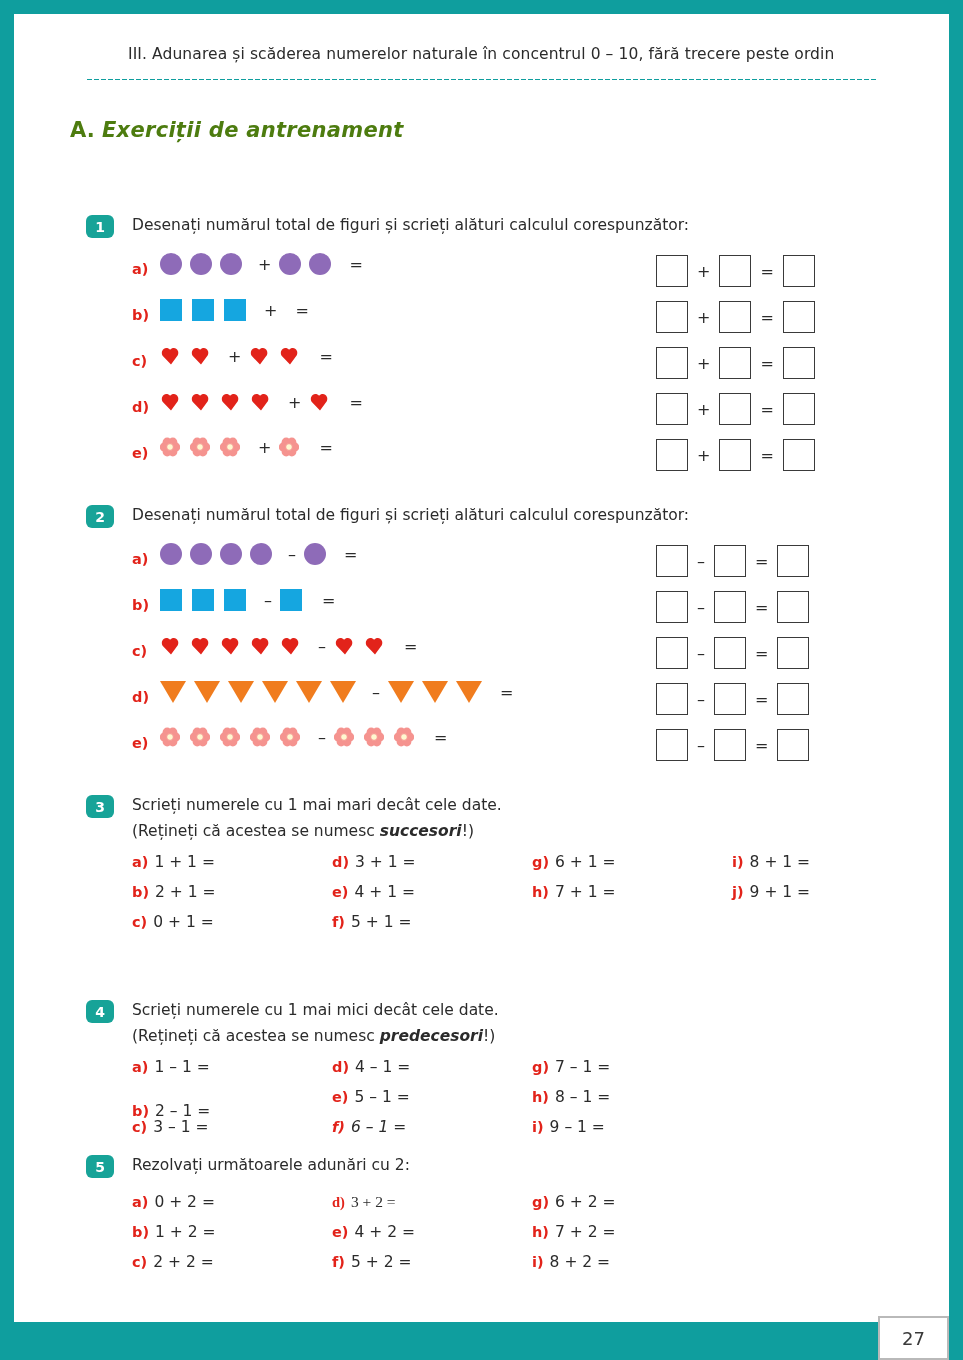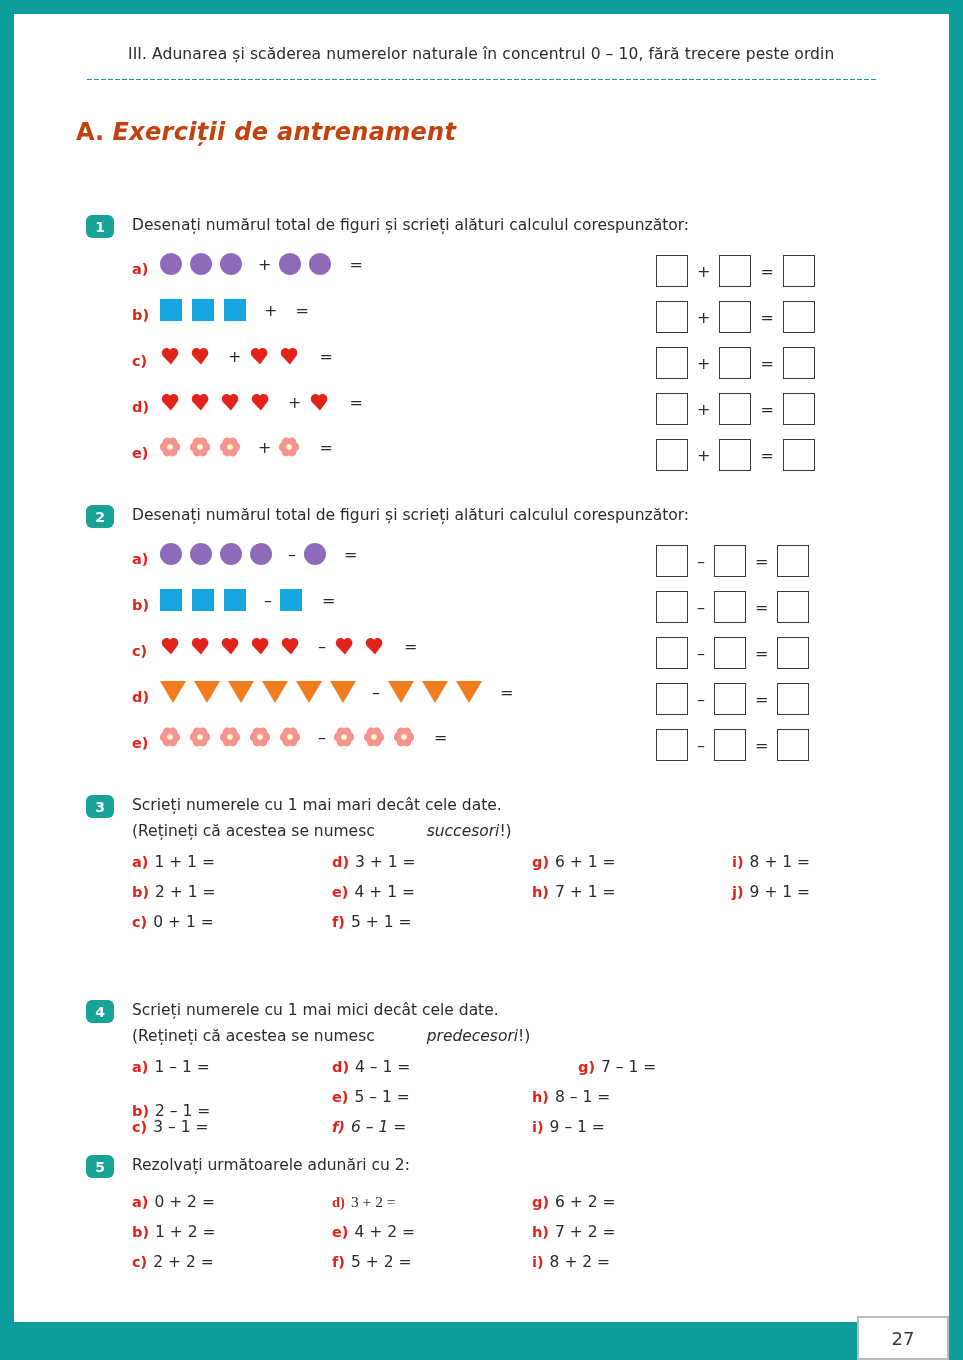--- a/index.html
+++ b/index.html
@@ -22,41 +22,41 @@
   .right-band {
     position:absolute; top:0; right:0; width:14px; height:1360px;
     background:#0f9e9e;
   }
   .bottom-band {
     position:absolute; bottom:0; left:0; width:963px; height:38px;
     background:#0f9e9e;
   }
   .page-number {
     position:absolute; bottom:0px; right:14px;
-    width:92px; height:44px;
+    width:71px; height:44px;
     background:#ffffff;
     border:2px solid #b9b9b9;
     box-sizing:border-box;
     display:flex; align-items:center; justify-content:center;
     font-size:18px; color:#3a3a3a;
   }
   
   .chapter-header {
     position:absolute; top:45px; left:128px; width:760px;
     font-size:15.5px; color:#2b2b2b; letter-spacing:0.1px;
   }
   .dotted-rule {
     position:absolute; top:78px; left:86px; width:790px; height:3px;
     background-image:radial-gradient(#0f9e9e 45%, transparent 46%);
     background-size:7px 3px;
     background-repeat:repeat-x;
   }
   .section-title {
-    position:absolute; top:118px; left:76px;
-    font-size:24px; color:#c2410c; font-weight:bold;
+    position:absolute; top:118px; left:70px;
+    font-size:21px; color:#4d7c0f; font-weight:bold;
   }
   .section-title .ital {
     font-style:italic; font-weight:bold; letter-spacing:0.3px;
   }
   
   .ex { position:absolute; left:86px; width:800px; }
   .num-badge {
     position:absolute; left:0; top:0;
     width:28px; height:23px; border-radius:6px;
     background:#17a398; color:#fff;
@@ -64,21 +64,21 @@
     display:flex; align-items:center; justify-content:center;
   }
   .ex-title {
     position:absolute; left:46px; top:1px;
     font-size:15.5px; color:#2b2b2b; white-space:nowrap;
   }
   .ex-sub {
     position:absolute; left:46px; top:27px;
     font-size:15.5px; color:#2b2b2b; white-space:nowrap;
   }
-  .ex-sub b { font-style:italic; font-weight:normal;margin-left:47px; }
+  .ex-sub b { font-style:italic; font-weight:bold; }
   .letter {
     color:#e2231a; font-weight:bold; font-size:14.5px;
   }
   
   .figrow { position:absolute; left:46px; height:34px; }
   .figrow .lbl { position:absolute; left:0; top:8px; }
   .shapes { position:absolute; left:28px; top:0; display:flex; align-items:center; }
   .op { font-size:16px; color:#2b2b2b; margin:0 8px; }
   .eq { font-size:16px; color:#2b2b2b; margin-left:10px; }
   
@@ -498,21 +498,21 @@
     <div class="ex" style="top: 1000px;">
       <div class="num-badge">4</div>
       <div class="ex-title">Scrieți numerele cu 1 mai mici decât cele date.</div>
       <div class="ex-sub">(Rețineți că acestea se numesc <b>predecesori</b>!)</div>
       <div class="items item" style="left: 46px; top: 58px;"><span class="letter">a)</span><span>1 – 1 =</span></div>
       <div class="items item" style="left: 46px; top: 102px;"><span class="letter">b)</span><span>2 – 1 =</span></div>
       <div class="items item" style="left: 46px; top: 118px;"><span class="letter">c)</span><span>3 – 1 =</span></div>
       <div class="items item" style="left: 246px; top: 58px;"><span class="letter">d)</span><span>4 – 1 =</span></div>
       <div class="items item" style="left: 246px; top: 88px;"><span class="letter">e)</span><span>5 – 1 =</span></div>
       <div class="items item" style="left: 246px; top: 118px; font-style: italic;"><span class="letter">f)</span><span>6 – 1 =</span></div>
-      <div class="items item" style="left: 446px; top: 58px; margin-left: 46px;"><span class="letter">g)</span><span>7 – 1 =</span></div>
+      <div class="items item" style="left: 446px; top: 58px;"><span class="letter">g)</span><span>7 – 1 =</span></div>
       <div class="items item" style="left: 446px; top: 88px;"><span class="letter">h)</span><span>8 – 1 =</span></div>
       <div class="items item" style="left: 446px; top: 118px;"><span class="letter">i)</span><span>9 – 1 =</span></div>
     </div>
     <div class="ex" style="top: 1155px;">
       <div class="num-badge">5</div>
       <div class="ex-title">Rezolvați următoarele adunări cu 2:</div>
       <div class="items item" style="left: 46px; top: 38px;"><span class="letter">a)</span><span>0 + 2 =</span></div>
       <div class="items item" style="left: 46px; top: 68px;"><span class="letter">b)</span><span>1 + 2 =</span></div>
       <div class="items item" style="left: 46px; top: 98px;"><span class="letter">c)</span><span>2 + 2 =</span></div>
       <div class="items item" style="left: 246px; top: 38px; font-family: Liberation Serif, serif;"><span class="letter">d)</span><span>3 + 2 =</span></div>

